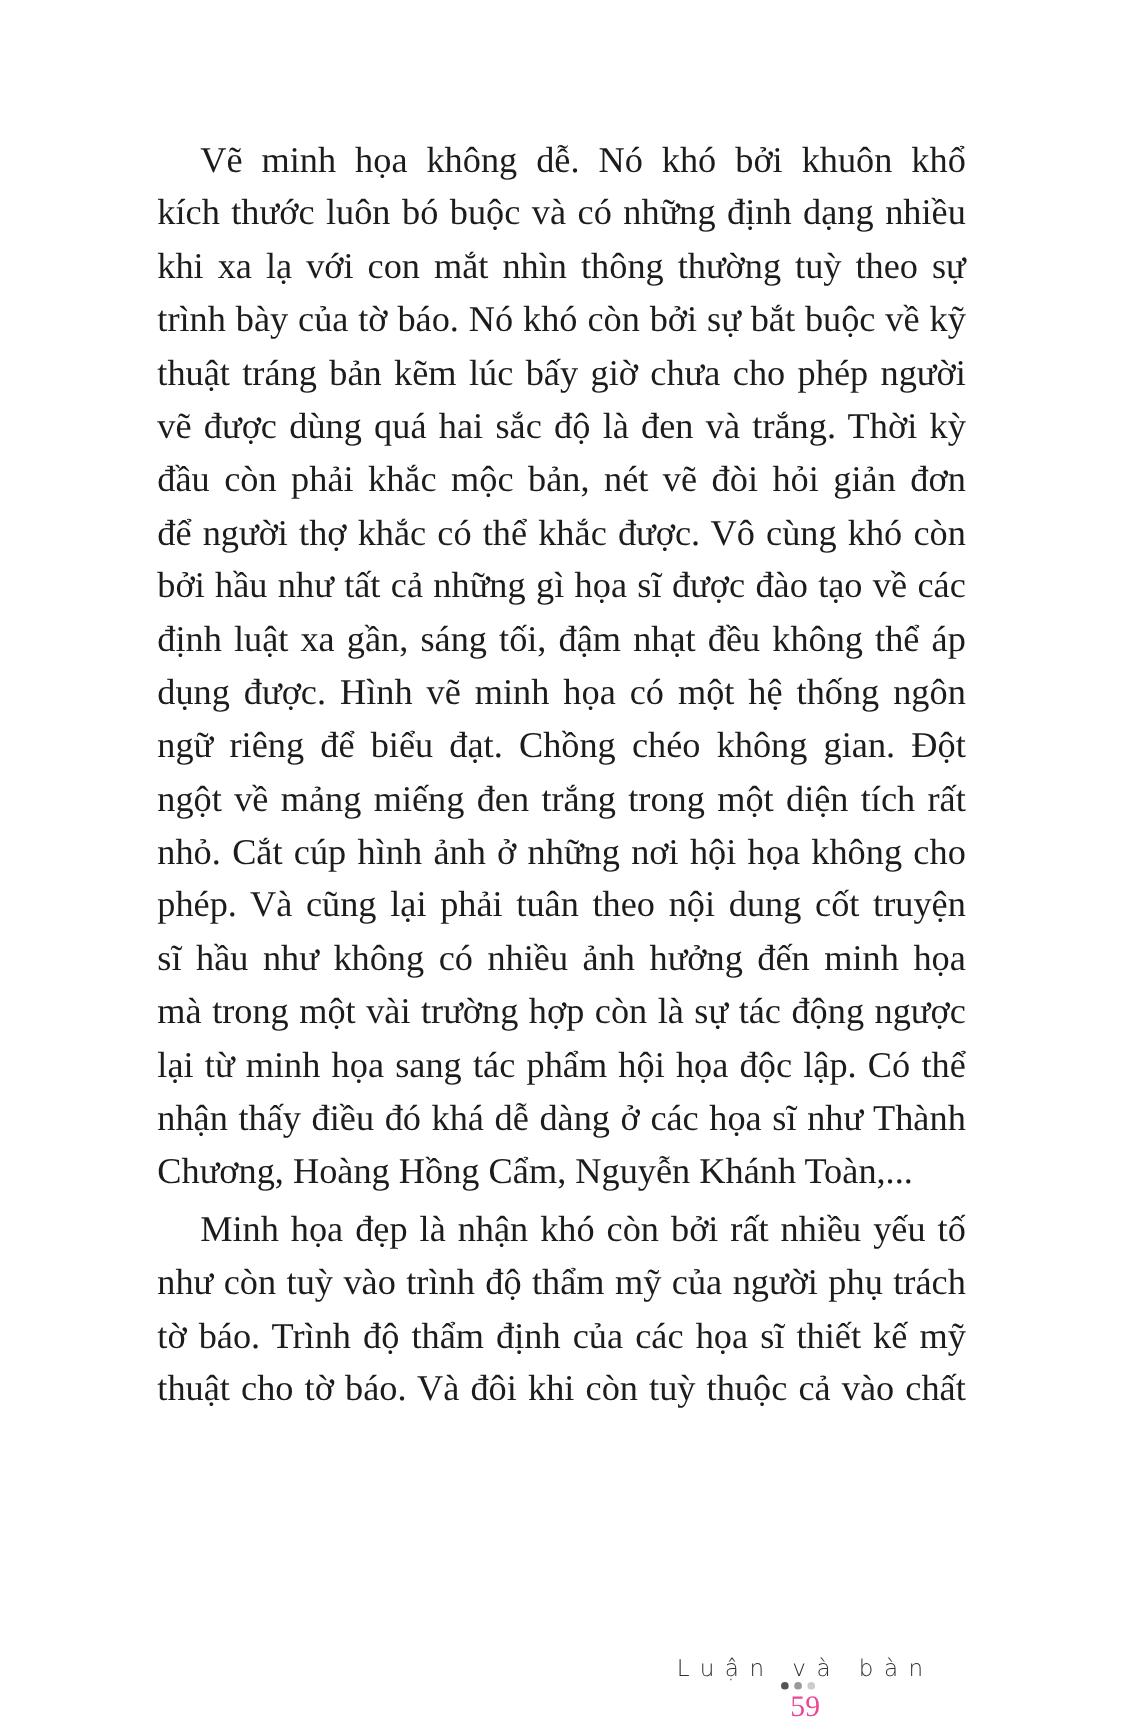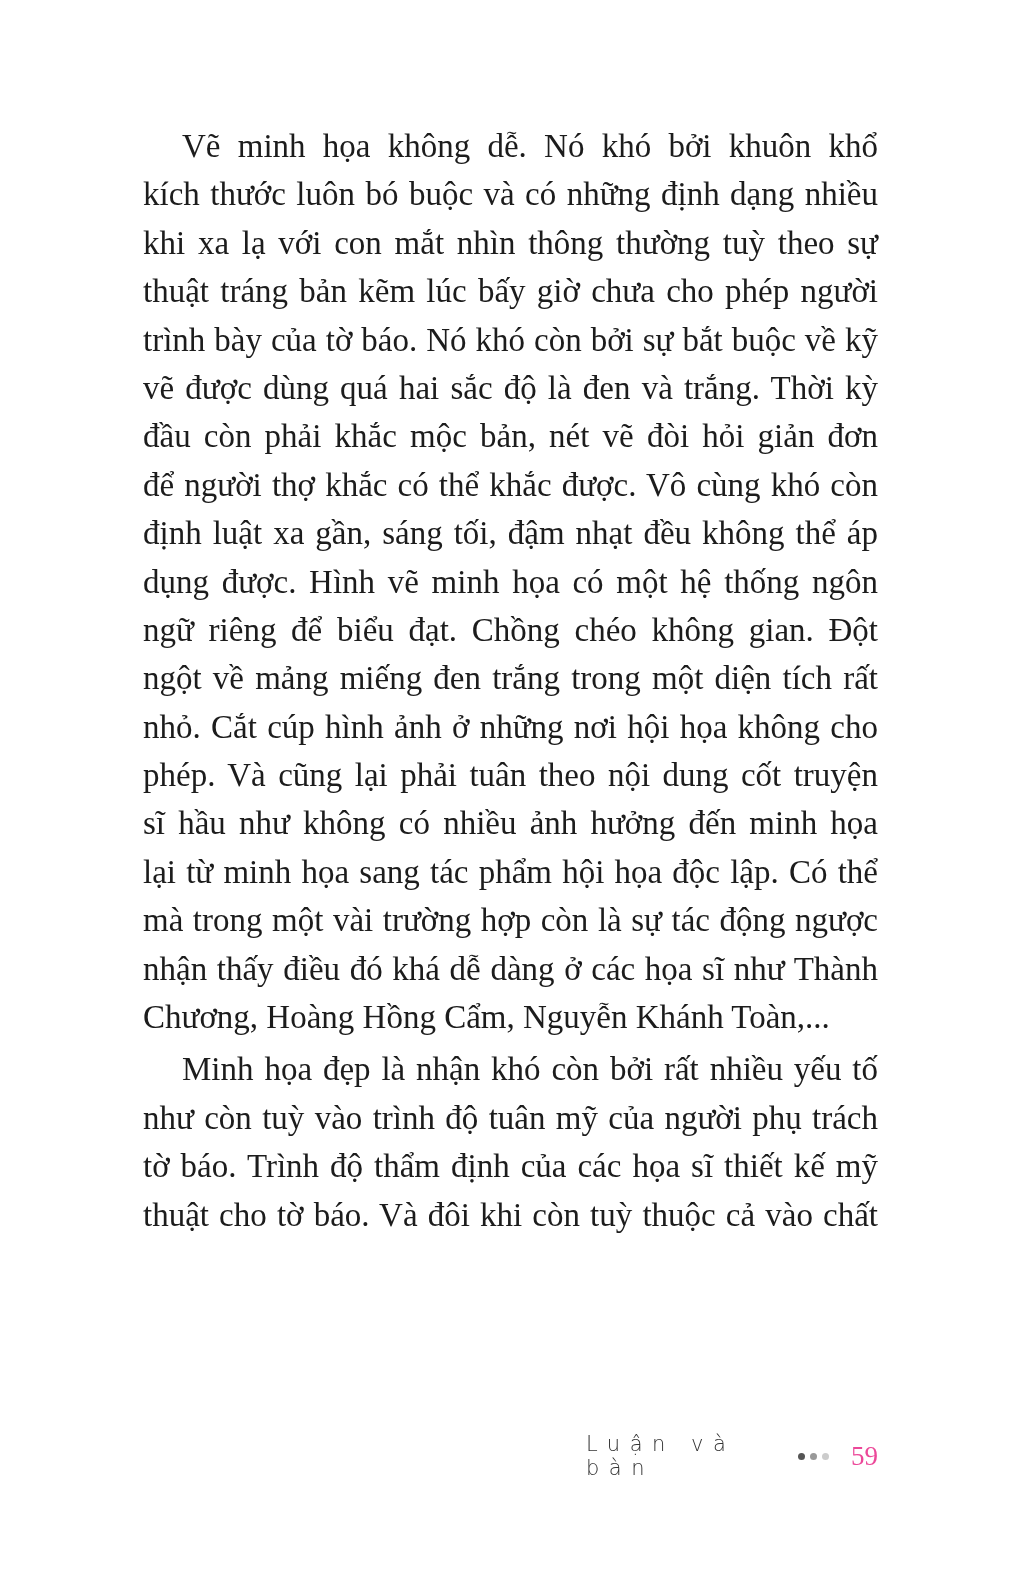--- a/index.html
+++ b/index.html
@@ -42,28 +42,29 @@
       text-align-last: left;
     }
     .line.indent {
       padding-left: 39px;
     }
     .para-gap {
       height: 4px;
     }
     .footer {
       position: absolute;
-      top: 1441px;
+      top: 1505px;
       left: 586px;
       width: 292px;
       height: 30px;
       display: flex;
       align-items: center;
       justify-content: flex-start;
       color: #2a2a2a;
+      flex-direction: column;
     }
     .running-title {
       font-family: "DejaVu Sans", sans-serif;
       font-size: 21px;
       letter-spacing: 9.5px;
       font-weight: 300;
       color: #333333;
     }
     .dots {
       display: flex;
@@ -87,42 +88,43 @@
 </head>
 <body>
 
 <div class="page">
   <div class="body-text">
 
     <div>
       <span class="line indent">Vẽ minh họa không dễ. Nó khó bởi khuôn khổ</span>
       <span class="line">kích thước luôn bó buộc và có những định dạng nhiều</span>
       <span class="line">khi xa lạ với con mắt nhìn thông thường tuỳ theo sự</span>
+      <span class="line">trình bày của tờ báo. Nó khó còn bởi sự bắt buộc về kỹ</span>
       <span class="line">thuật tráng bản kẽm lúc bấy giờ chưa cho phép người</span>
-      <span class="line">trình bày của tờ báo. Nó khó còn bởi sự bắt buộc về kỹ</span>
       <span class="line">vẽ được dùng quá hai sắc độ là đen và trắng. Thời kỳ</span>
       <span class="line">đầu còn phải khắc mộc bản, nét vẽ đòi hỏi giản đơn</span>
       <span class="line">để người thợ khắc có thể khắc được. Vô cùng khó còn</span>
+      <span class="line">bởi hầu như tất cả những gì họa sĩ được đào tạo về các</span>
       <span class="line">định luật xa gần, sáng tối, đậm nhạt đều không thể áp</span>
       <span class="line">dụng được. Hình vẽ minh họa có một hệ thống ngôn</span>
       <span class="line">ngữ riêng để biểu đạt. Chồng chéo không gian. Đột</span>
       <span class="line">ngột về mảng miếng đen trắng trong một diện tích rất</span>
       <span class="line">nhỏ. Cắt cúp hình ảnh ở những nơi hội họa không cho</span>
       <span class="line">phép. Và cũng lại phải tuân theo nội dung cốt truyện</span>
       <span class="line">sĩ hầu như không có nhiều ảnh hưởng đến minh họa</span>
+      <span class="line">mà trong một vài trường hợp còn là sự tác động ngược</span>
       <span class="line">lại từ minh họa sang tác phẩm hội họa độc lập. Có thể</span>
-      <span class="line">mà trong một vài trường hợp còn là sự tác động ngược</span>
       <span class="line">nhận thấy điều đó khá dễ dàng ở các họa sĩ như Thành</span>
       <span class="line last">Chương, Hoàng Hồng Cẩm, Nguyễn Khánh Toàn,...</span>
     </div>
     <div class="para-gap"></div>
 
     <div>
       <span class="line indent">Minh họa đẹp là nhận khó còn bởi rất nhiều yếu tố</span>
-      <span class="line">như còn tuỳ vào trình độ tuân mỹ của người phụ trách</span>
+      <span class="line">như còn tuỳ vào trình độ thẩm mỹ của người phụ trách</span>
       <span class="line">tờ báo. Trình độ thẩm định của các họa sĩ thiết kế mỹ</span>
       <span class="line">thuật cho tờ báo. Và đôi khi còn tuỳ thuộc cả vào chất</span>
     </div>
   </div>
 
   <div class="footer">
     <span class="running-title">Luận và bàn</span>
     <span class="dots">
       <span class="dot" style="background:#555555"></span>
       <span class="dot" style="background:#999999"></span>

